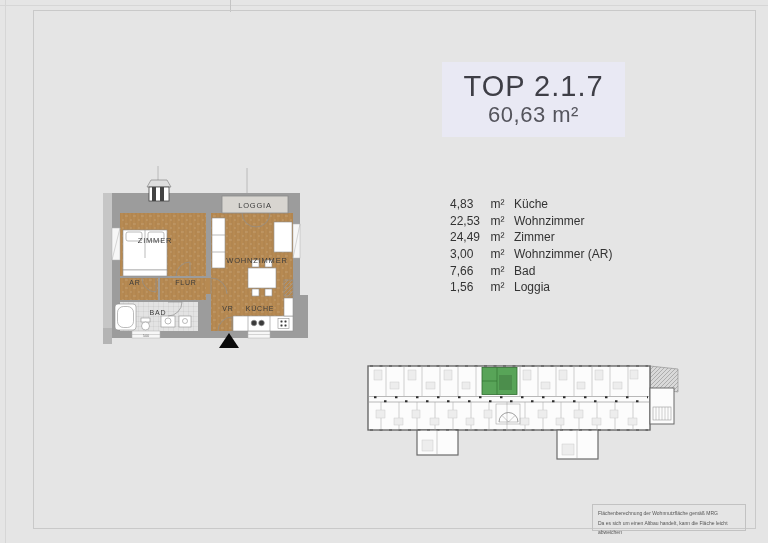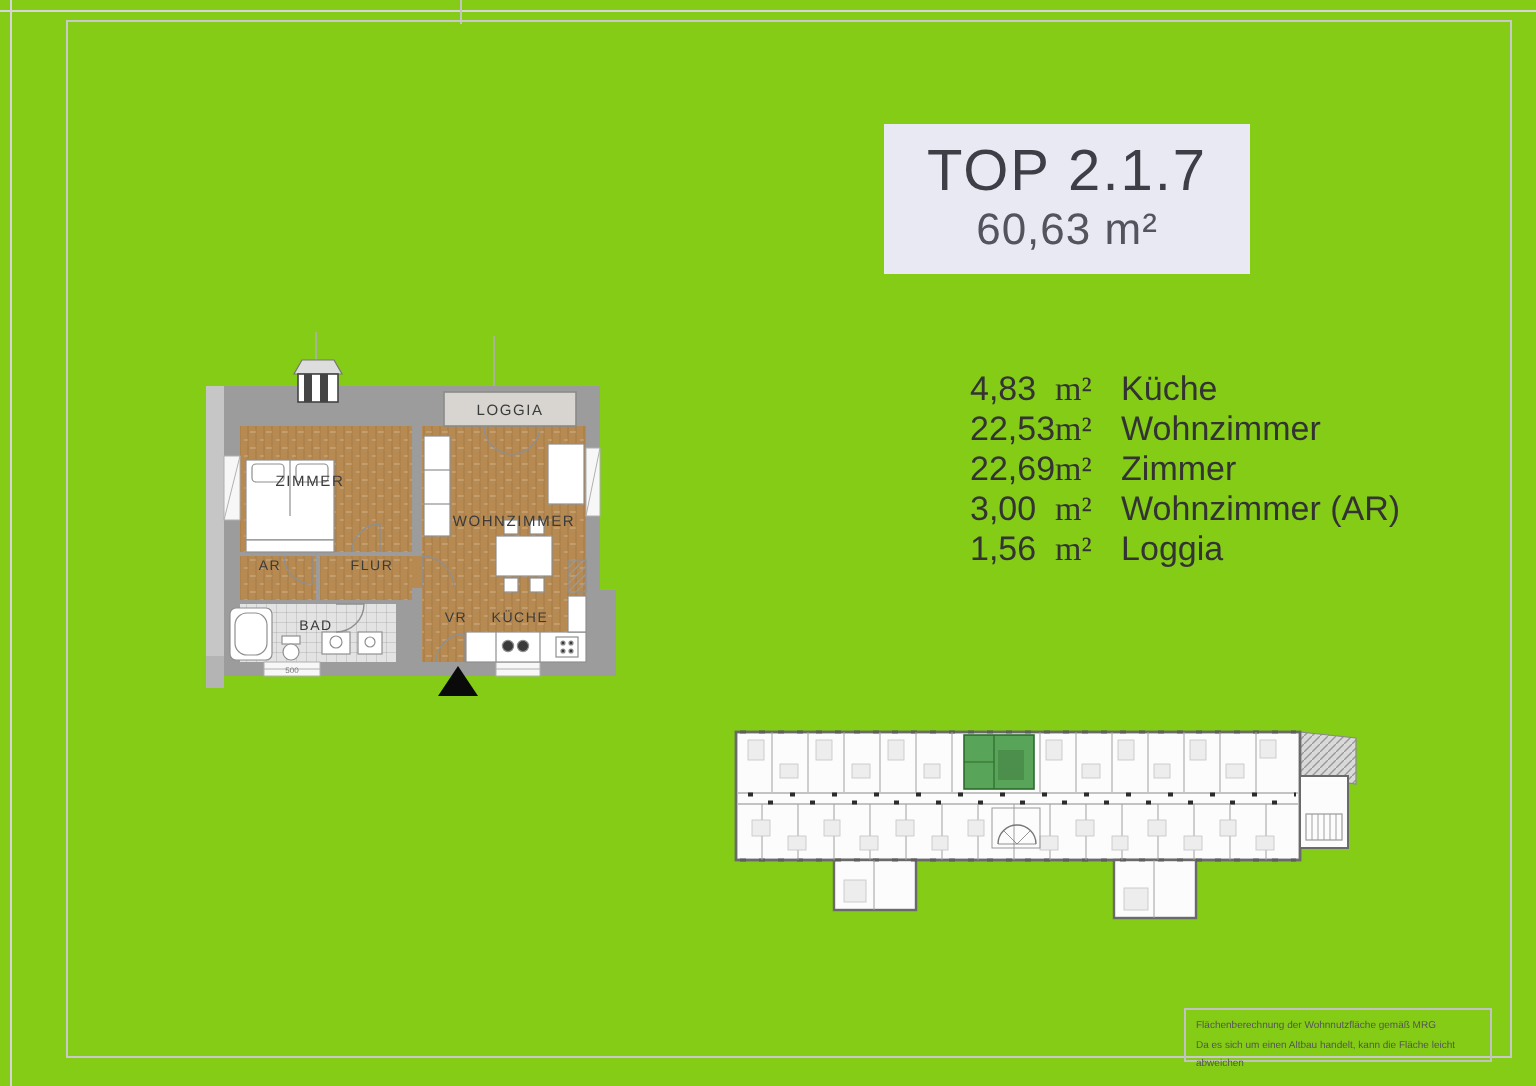--- a/index.html
+++ b/index.html
@@ -1,28 +1,28 @@
 <!DOCTYPE html>
 <html><head>
 <meta charset="utf-8">
 <style>
   html,body{margin:0;padding:0;background:#fff;}
-  #sheet{position:relative;width:768px;height:543px;background:#84cc16;overflow:hidden;
+  #sheet{position:relative;width:768px;height:543px;background:#e5e5e5;overflow:hidden;
          font-family:"Liberation Sans",sans-serif;}
   .hline{position:absolute;background:#d6d6d6;}
   .vline{position:absolute;background:#d6d6d6;}
   #frame{position:absolute;left:33px;top:10px;width:721px;height:517px;border:1px solid #c9c9c9;}
   #titleblock{position:absolute;left:442px;top:62px;width:183px;height:75px;background:#e9e9f4;
               display:flex;flex-direction:column;align-items:center;justify-content:center;}
   #titleblock .t1{font-size:29px;color:#3e3e46;letter-spacing:1px;line-height:1.1;}
   #titleblock .t2{font-size:22px;color:#54545c;letter-spacing:0.5px;}
-  #roomlist{position:absolute;left:450px;top:185px;font-size:17px;color:#333;border-collapse:collapse;margin-left:35px;}
+  #roomlist{position:absolute;left:450px;top:196px;font-size:12px;color:#333;border-collapse:collapse;}
   #roomlist td{padding:0;height:16.6px;vertical-align:middle;font-weight:400;}
   #roomlist td.v{width:31px;text-align:left;}
-  #roomlist td.u{width:33px;text-align:left;font-family:Liberation Serif, serif;}
+  #roomlist td.u{width:33px;text-align:center;}
   #roomlist td.n{text-align:left;}
   #finePrint{position:absolute;left:592px;top:504px;width:154px;height:27px;border:1px solid #c2c2c2;
              box-sizing:border-box;padding:4px 5px;font-size:5px;line-height:1.9;color:#555;}
   svg text{font-family:"Liberation Sans",sans-serif;}
   .roomlabel{fill:#3b3b3b;letter-spacing:0.8px;}
 </style>
 </head>
 <body>
 
 <div id="sheet">
@@ -43,28 +43,33 @@
           <td class="v">4,83</td>
           <td class="u">m²</td>
           <td class="n">Küche</td>
         </tr>
       <tr>
           <td class="v">22,53</td>
           <td class="u">m²</td>
           <td class="n">Wohnzimmer</td>
         </tr>
       <tr>
-          <td class="v">22,69</td>
+          <td class="v">24,49</td>
           <td class="u">m²</td>
           <td class="n">Zimmer</td>
         </tr>
       <tr>
           <td class="v">3,00</td>
           <td class="u">m²</td>
           <td class="n">Wohnzimmer (AR)</td>
+        </tr>
+      <tr>
+          <td class="v">7,66</td>
+          <td class="u">m²</td>
+          <td class="n">Bad</td>
         </tr>
       <tr>
           <td class="v">1,56</td>
           <td class="u">m²</td>
           <td class="n">Loggia</td>
         </tr>
     </tbody>
   </table>
 
   <svg style="position:absolute;left:98px;top:166px;" width="222" height="188" viewBox="0 0 222 188">

